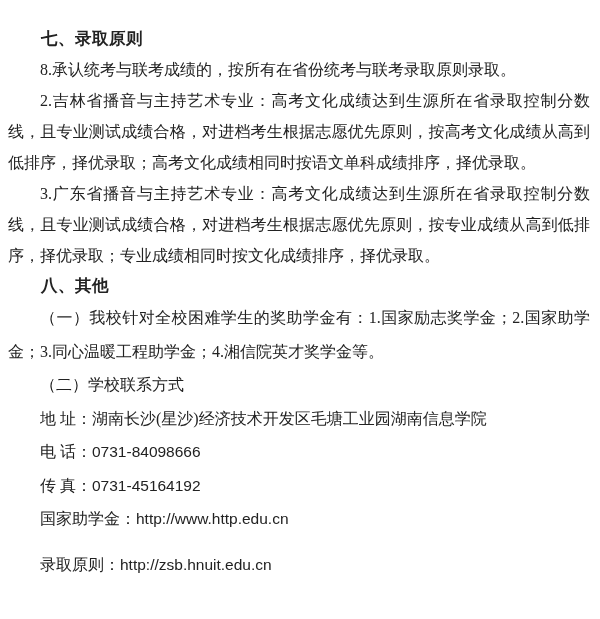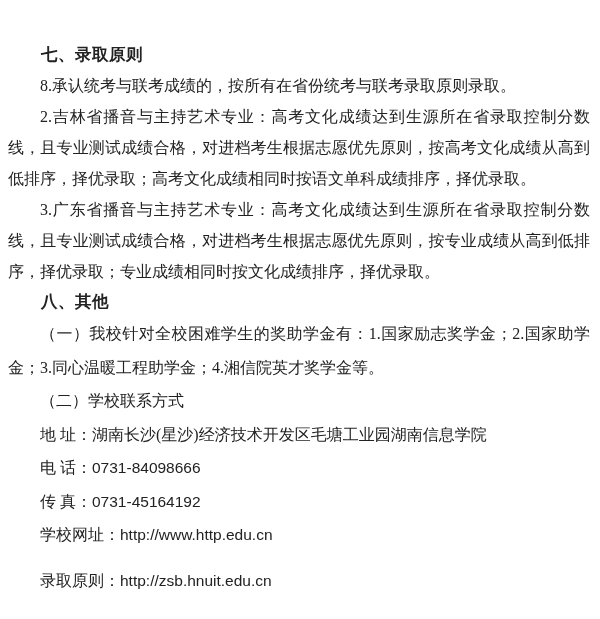--- a/index.html
+++ b/index.html
@@ -12,23 +12,22 @@
     height: 619px;
     overflow: hidden;
     font-family: "Liberation Serif", "DejaVu Serif", serif;
     color: #222222;
     -webkit-font-smoothing: antialiased;
   }
   .page {
     box-sizing: border-box;
     width: 600px;
     height: 446px;
-    padding: 5px 10px 0 8px;
+    padding: 23px 10px 0 8px;
     background: #ffffff;
-    margin-top: 34px;
   }
   .sec-heading {
     font-size: 16.5px;
     font-weight: bold;
     line-height: 31px;
     text-indent: 2em;
     margin: 0;
     letter-spacing: 0.5px;
   }
   .sec-heading.h2 {
@@ -91,21 +90,21 @@
 
   <div class="contact-line">
     <span>电 话：</span><span class="latin">0731-84098666</span>
   </div>
 
   <div class="contact-line">
     <span>传 真：</span><span class="latin">0731-45164192</span>
   </div>
 
   <div class="contact-line">
-    <span>学校网址：</span><span class="latin">http://www.http.edu.cn</span>
+    <span>国家助学金：</span><span class="latin">http://www.http.edu.cn</span>
   </div>
 
   <div class="contact-line gap-before">
     <span>录取原则：</span><span class="latin">http://zsb.hnuit.edu.cn</span>
   </div>
 
 
 </div>
 
 </body></html>

